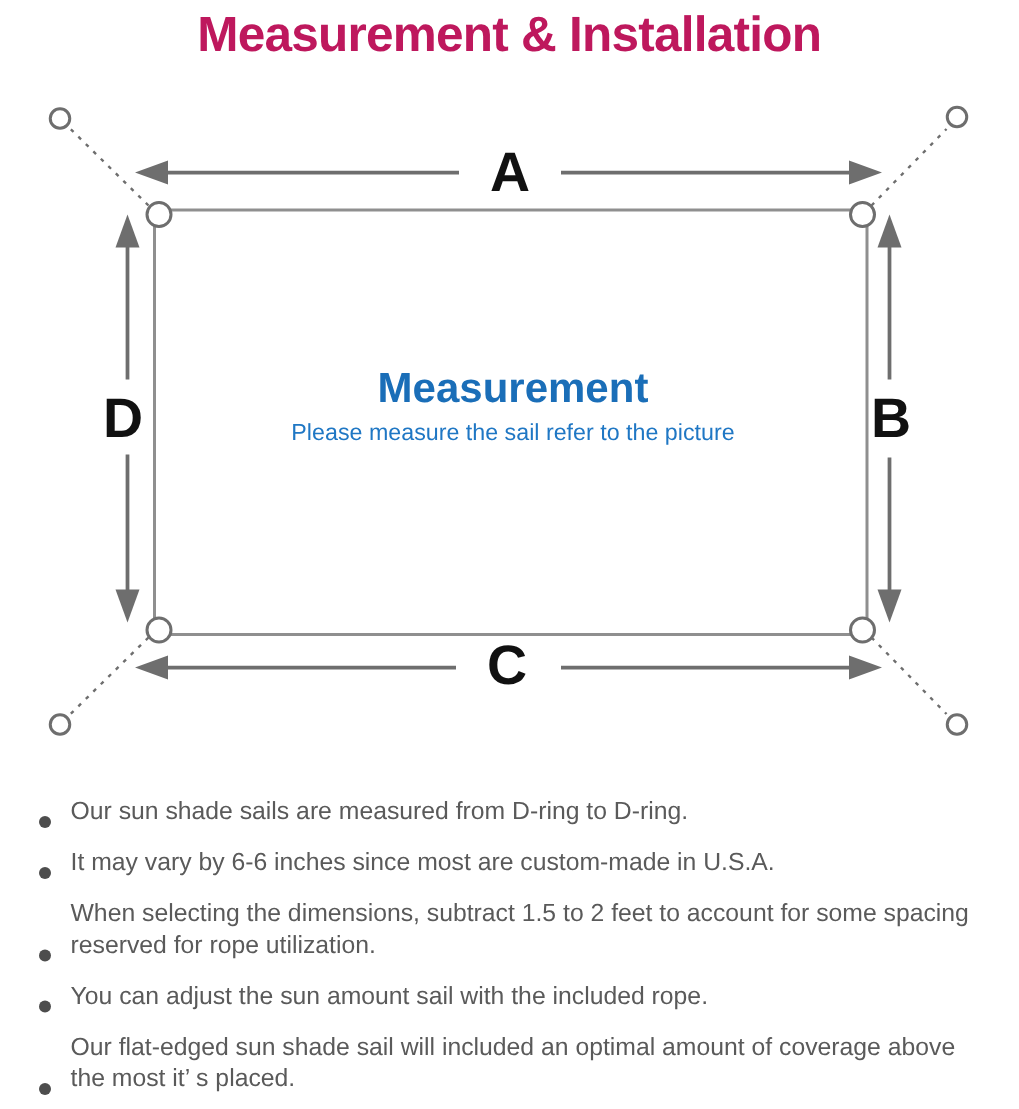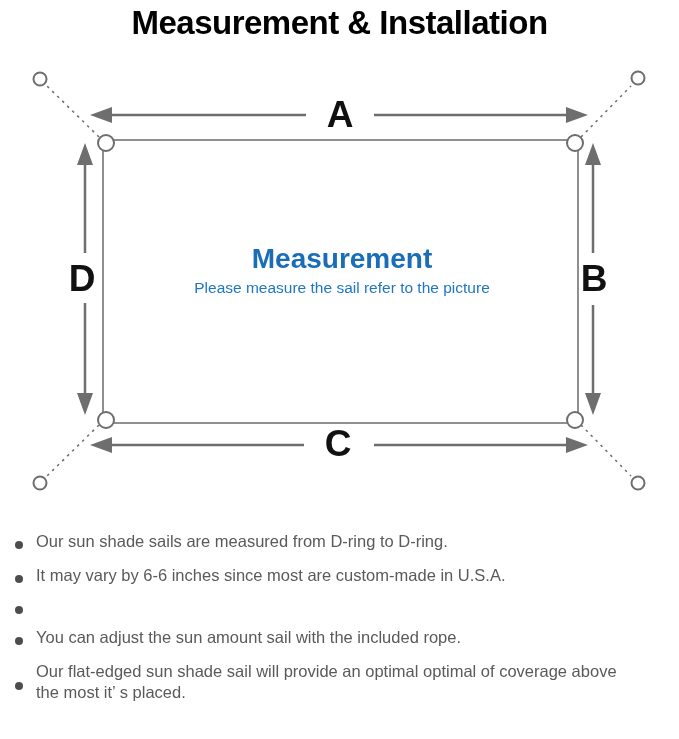--- a/index.html
+++ b/index.html
@@ -4,33 +4,33 @@
 <style>
   html,body{margin:0;padding:0;}
   body{
     width:679px;height:739px;overflow:hidden;background:#ffffff;
     font-family:"Liberation Sans","DejaVu Sans",sans-serif;
     position:relative;
   }
   .page-title{
     margin:0;padding-top:4px;height:51px;box-sizing:border-box;
     text-align:center;font-size:33px;font-weight:700;letter-spacing:-0.5px;
-    color:#000000;
+    color:#be185d;
   }
   .diagram-wrap{position:absolute;top:55px;left:0;width:679px;height:460px;}
   svg text.dim-label{font-family:"Liberation Sans","DejaVu Sans",sans-serif;font-weight:700;font-size:37px;fill:#111111;}
   svg text.center-heading{font-family:"Liberation Sans","DejaVu Sans",sans-serif;font-weight:700;font-size:28px;fill:#1a6eb8;}
   svg text.center-sub{font-family:"Liberation Sans","DejaVu Sans",sans-serif;font-weight:400;font-size:15.5px;fill:#1f77c4;}
   .notes{
     position:absolute;top:531px;left:0;width:679px;
     list-style:none;margin:0;padding:0;
   }
   .note-item{
-    display:flex;align-items:center;
-    margin:0 0 13px 0;padding:0 2px 0 15px;
+    display:flex;align-items:flex-end;
+    margin:0 0 13px 0;padding:0 2px 0 26px;
     color:#5a5a5a;font-size:16.5px;line-height:21px;
   }
   .bullet-dot{
     flex:0 0 auto;width:8px;height:8px;border-radius:50%;
     background:#4d4d4d;margin:7px 13px 0 0;
   }
   .note-lines div{white-space:nowrap;}
 </style>
 </head>
 <body>
@@ -109,27 +109,31 @@
       </span>
   </li>
   <li class="note-item">
     <span class="bullet-dot"></span>
     <span class="note-lines">
         <div>It may vary by 6-6 inches since most are custom-made in U.S.A.</div>
       </span>
   </li>
   <li class="note-item">
     <span class="bullet-dot"></span>
+    <span class="note-lines">
+        <div>When selecting the dimensions, subtract 1.5 to 2 feet to account for some spacing</div>
+        <div>reserved for rope utilization.</div>
+      </span>
   </li>
   <li class="note-item">
     <span class="bullet-dot"></span>
     <span class="note-lines">
         <div>You can adjust the sun amount sail with the included rope.</div>
       </span>
   </li>
   <li class="note-item">
     <span class="bullet-dot"></span>
     <span class="note-lines">
-        <div>Our flat-edged sun shade sail will provide an optimal optimal of coverage above</div>
+        <div>Our flat-edged sun shade sail will included an optimal amount of coverage above</div>
         <div>the most it’ s placed.</div>
       </span>
   </li>
 </ul>
 
 </body></html>

